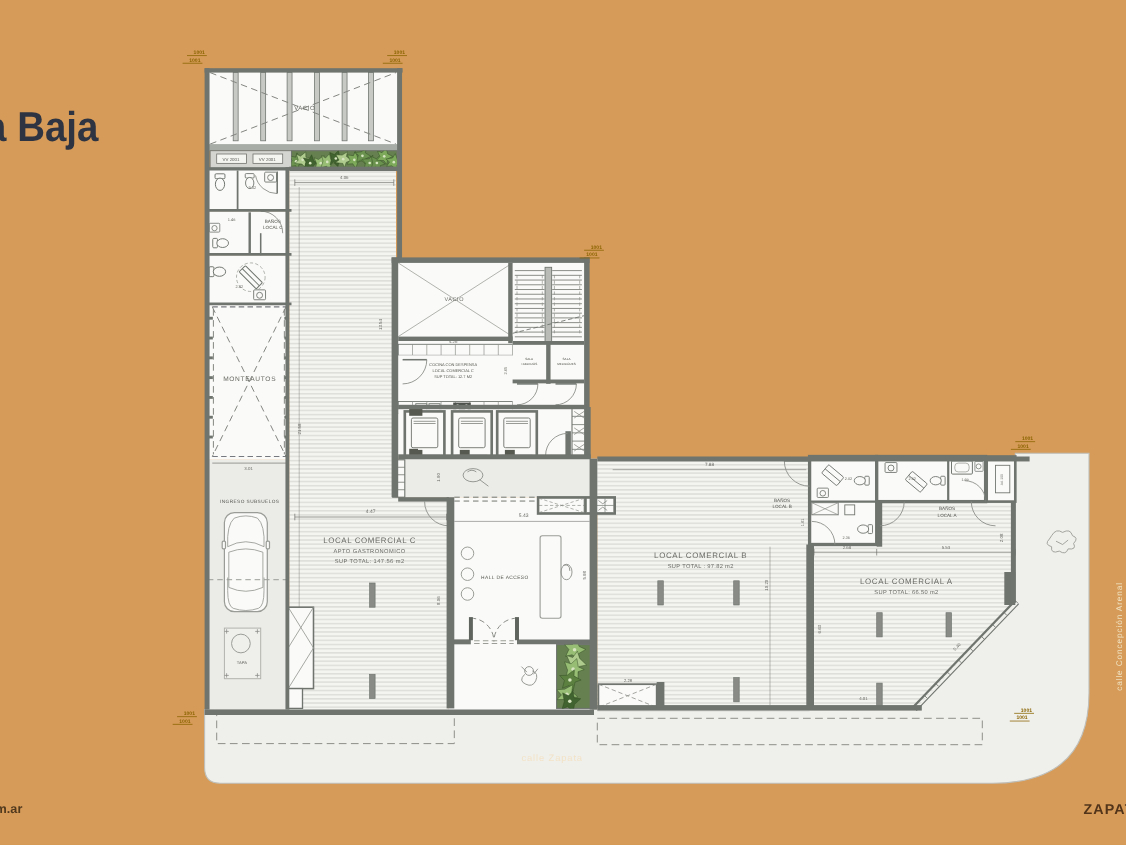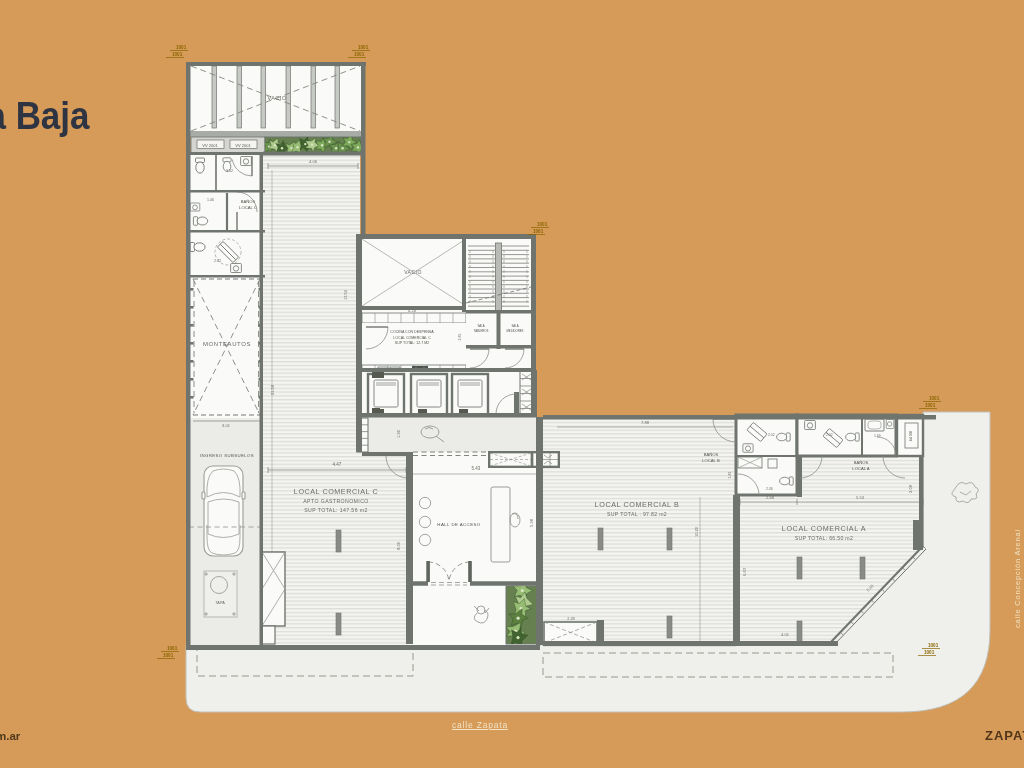--- a/index.html
+++ b/index.html
@@ -539,15 +539,15 @@
         <text x="928" y="647">1001</text>
         <text x="924" y="654">1001</text>
         <line x1="922" y1="648.5" x2="940" y2="648.5" stroke="#8A6400" stroke-width="0.7"></line>
         <line x1="918" y1="655.5" x2="936" y2="655.5" stroke="#8A6400" stroke-width="0.7"></line>
       </g>
 </svg>
 
 <div style="position:absolute;left:-99px;top:94.5px;font-size:38px;font-weight:bold;color:#2E3442;white-space:nowrap;transform:scale(0.92,1);transform-origin:0 0;">Planta Baja</div>
 <div style="position:absolute;left:-4px;top:730px;font-size:11.5px;font-weight:bold;color:#51391E;white-space:nowrap;">m.ar</div>
 <div style="position:absolute;left:985px;top:728px;font-size:13px;font-weight:bold;color:#52341A;letter-spacing:1px;white-space:nowrap;">ZAPATA</div>
-<div style="position:absolute;left:452px;top:720px;font-size:8.5px;color:#F3E3C6;letter-spacing:0.8px;width:100px;text-align:left;text-decoration:underline;">calle Zapata</div>
+<div style="position:absolute;left:452px;top:684px;font-size:8.5px;color:#F3E3C6;letter-spacing:0.8px;width:100px;text-align:center;">calle Zapata</div>
 <div style="position:absolute;left:1022px;top:619px;font-size:7.5px;color:#F0E2C2;letter-spacing:0.8px;white-space:nowrap;transform:rotate(-90deg);transform-origin:left bottom;">calle Concepción Arenal</div>
 
 </div>
 </body></html>

